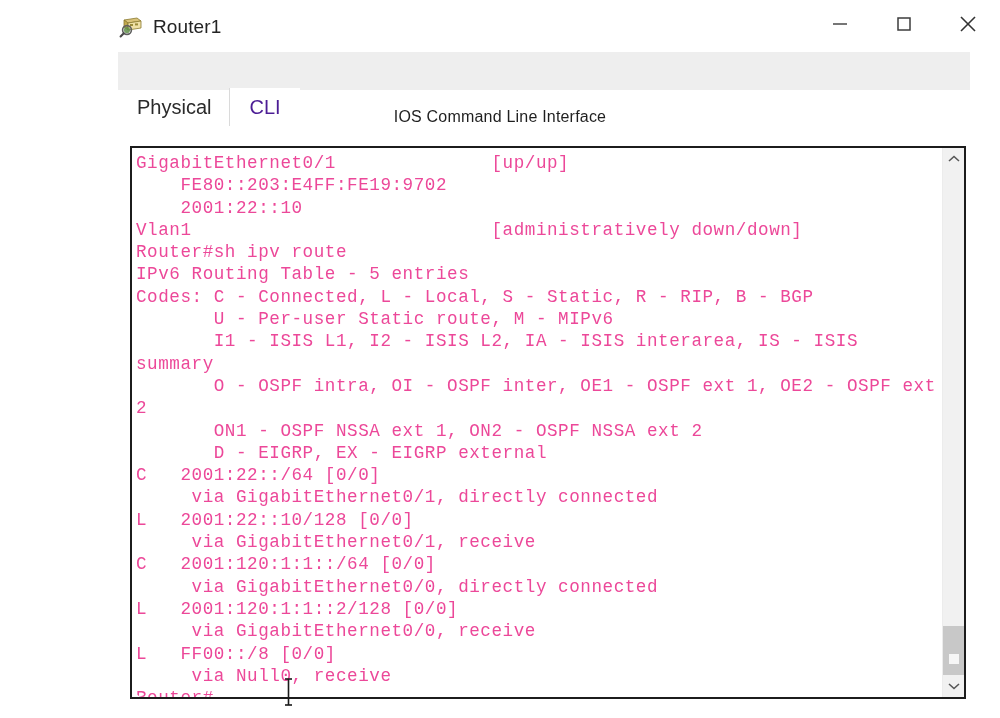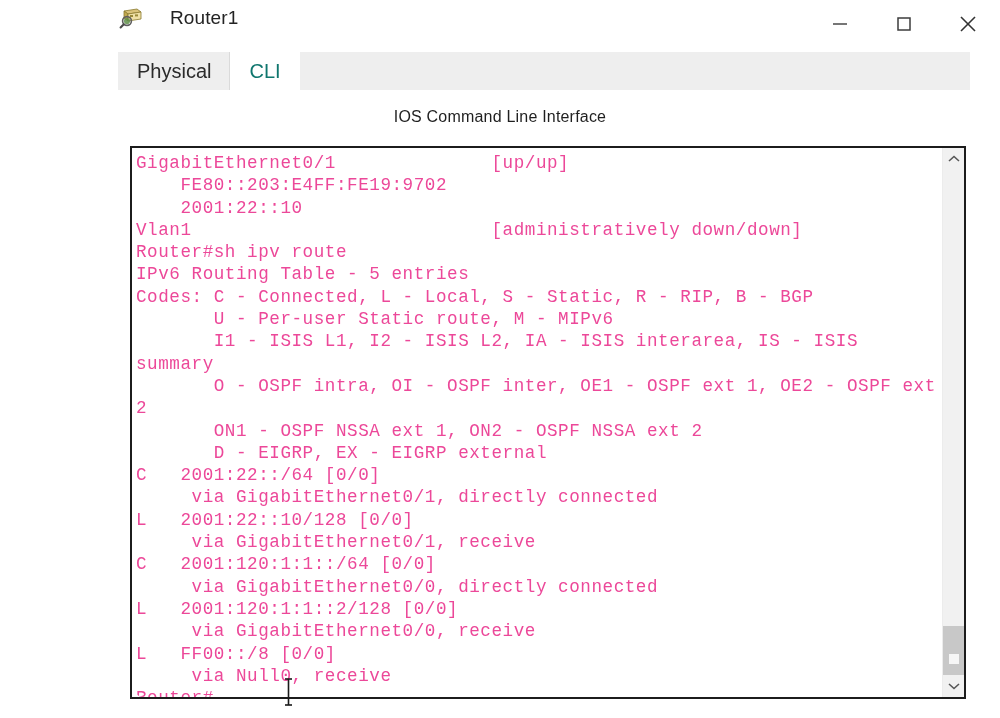--- a/index.html
+++ b/index.html
@@ -19,24 +19,24 @@
   .titlebar {
     position: absolute;
     left: 0; top: 0;
     width: 1000px;
     height: 48px;
     background: #ffffff;
   }
   .title-left {
     position: absolute;
     left: 118px;
-    top: 6px;
+    top: 15px;
     display: flex;
     align-items: center;
-    gap: 26px;
+    gap: 9px;
   }
   .app-icon {
     width: 26px;
     height: 24px;
     position: relative;
     display: block;
   }
   .title-text {
     font-size: 19px;
     color: #232323;
@@ -83,25 +83,26 @@
     display: flex;
     align-items: center;
     justify-content: center;
     height: 38px;
     padding: 0 19px;
     font-size: 20px;
     color: #2b2b2b;
     font-family: "Liberation Sans", sans-serif;
     background: transparent;
     white-space: nowrap;
+    margin-top: 36px;
   }
   .tab.sep { box-shadow: -1px 0 0 #dadada inset; }
   .tab.active {
     background: #ffffff;
-    color: #0f766e;
+    color: #4c1d95;
   }
 
   
   .cli-heading {
     position: absolute;
     left: 0;
     top: 108px;
     width: 1000px;
     text-align: center;
     font-size: 16px;

